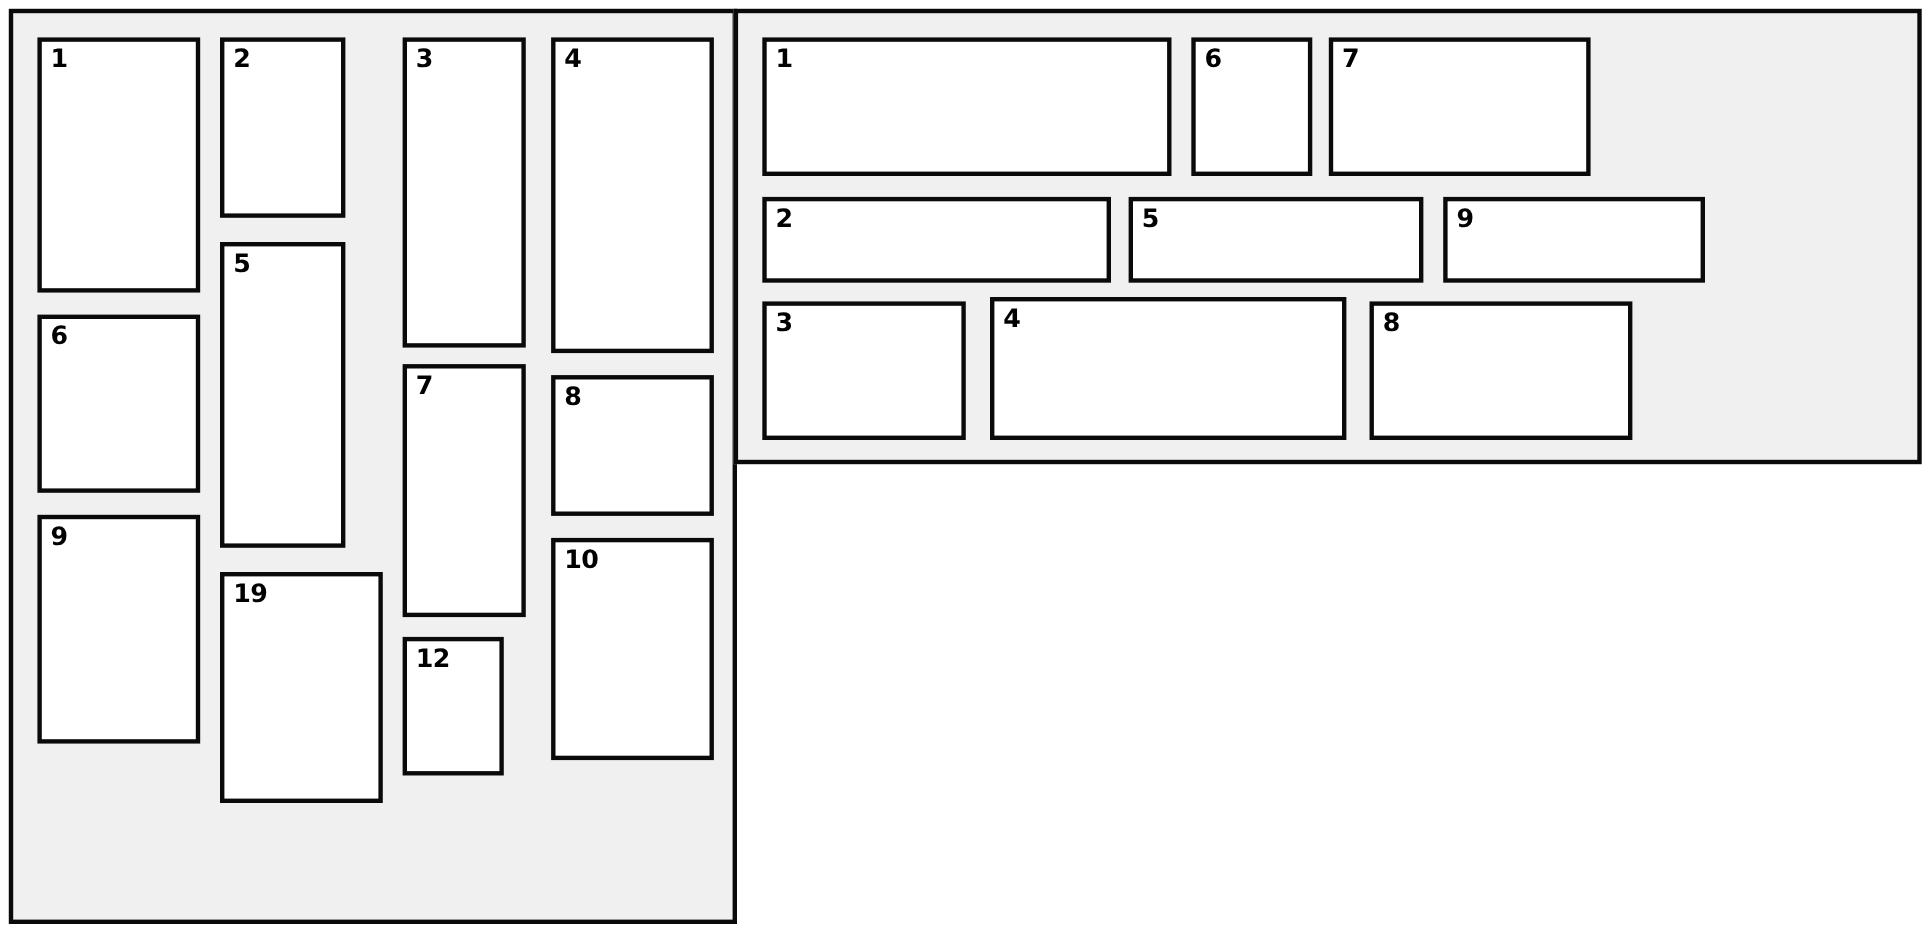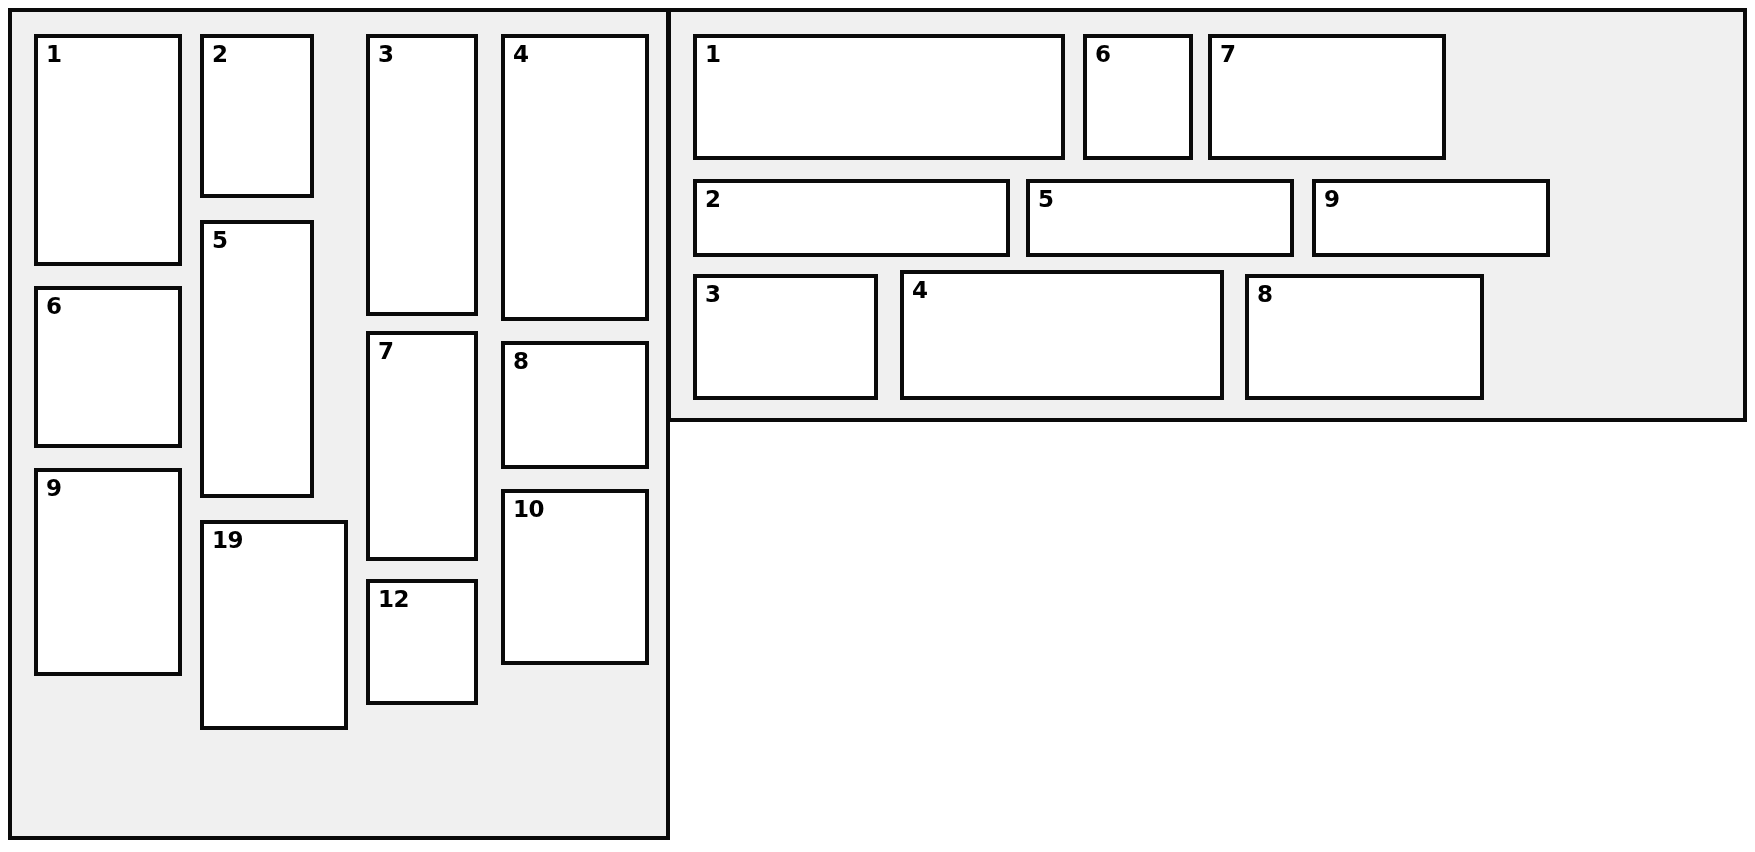--- a/index.html
+++ b/index.html
@@ -71,27 +71,27 @@
       </div>
       <div class="item" style="left: 354px; top: 319px; width: 112px; height: 230px; background: rgb(255, 255, 255); border-color: rgb(10, 10, 10);">
         <span class="item-label">7</span>
       </div>
       <div class="item" style="left: 489px; top: 329px; width: 148px; height: 128px; background: rgb(255, 255, 255); border-color: rgb(10, 10, 10);">
         <span class="item-label">8</span>
       </div>
       <div class="item" style="left: 22px; top: 456px; width: 148px; height: 208px; background: rgb(255, 255, 255); border-color: rgb(10, 10, 10);">
         <span class="item-label">9</span>
       </div>
-      <div class="item" style="left: 489px; top: 477px; width: 148px; height: 176px; background: rgb(255, 255, 255); border-color: rgb(10, 10, 10);">
+      <div class="item" style="left: 489px; top: 477px; width: 148px; height: 202px; background: rgb(255, 255, 255); border-color: rgb(10, 10, 10);">
         <span class="item-label">10</span>
       </div>
       <div class="item" style="left: 188px; top: 508px; width: 148px; height: 210px; background: rgb(255, 255, 255); border-color: rgb(10, 10, 10);">
         <span class="item-label">19</span>
       </div>
-      <div class="item" style="left: 354px; top: 567px; width: 112px; height: 126px; background: rgb(255, 255, 255); border-color: rgb(10, 10, 10); text-decoration: underline;">
+      <div class="item" style="left: 354px; top: 567px; width: 92px; height: 126px; background: rgb(255, 255, 255); border-color: rgb(10, 10, 10); text-decoration: underline;">
         <span class="item-label">12</span>
       </div>
     </div>
     <div class="bin" style="left: 667px; top: 8px; width: 1080px; height: 414px; background: rgb(240, 240, 240); border-color: rgb(10, 10, 10);">
       <div class="item" style="left: 22px; top: 22px; width: 372px; height: 126px; background: rgb(255, 255, 255); border-color: rgb(10, 10, 10);">
         <span class="item-label">1</span>
       </div>
       <div class="item" style="left: 412px; top: 22px; width: 110px; height: 126px; background: rgb(255, 255, 255); border-color: rgb(10, 10, 10);">
         <span class="item-label">6</span>
       </div>

